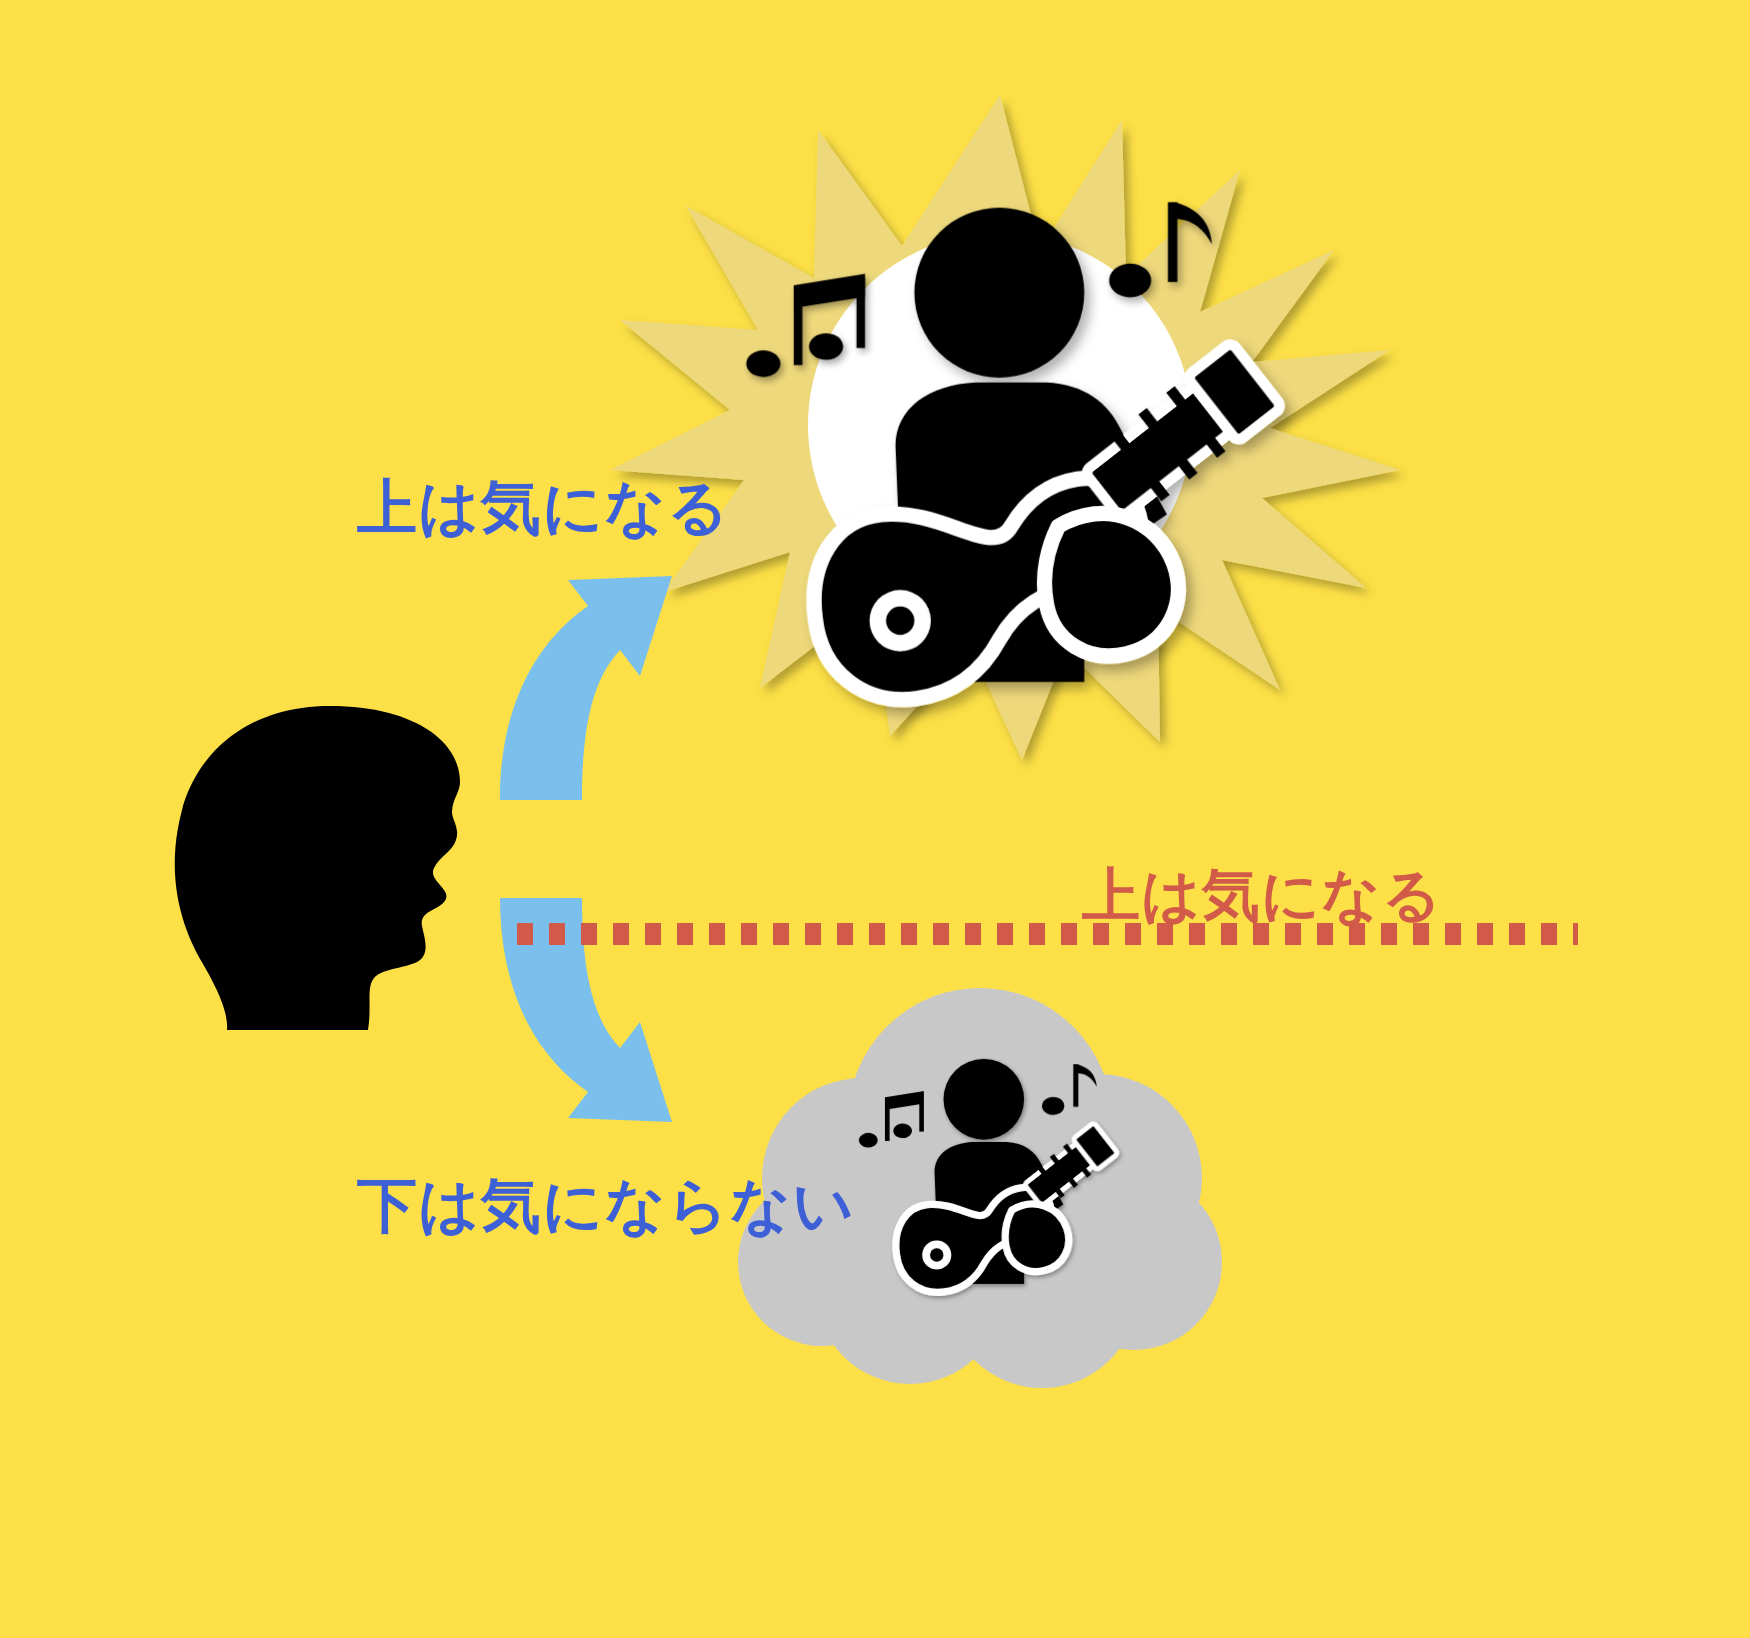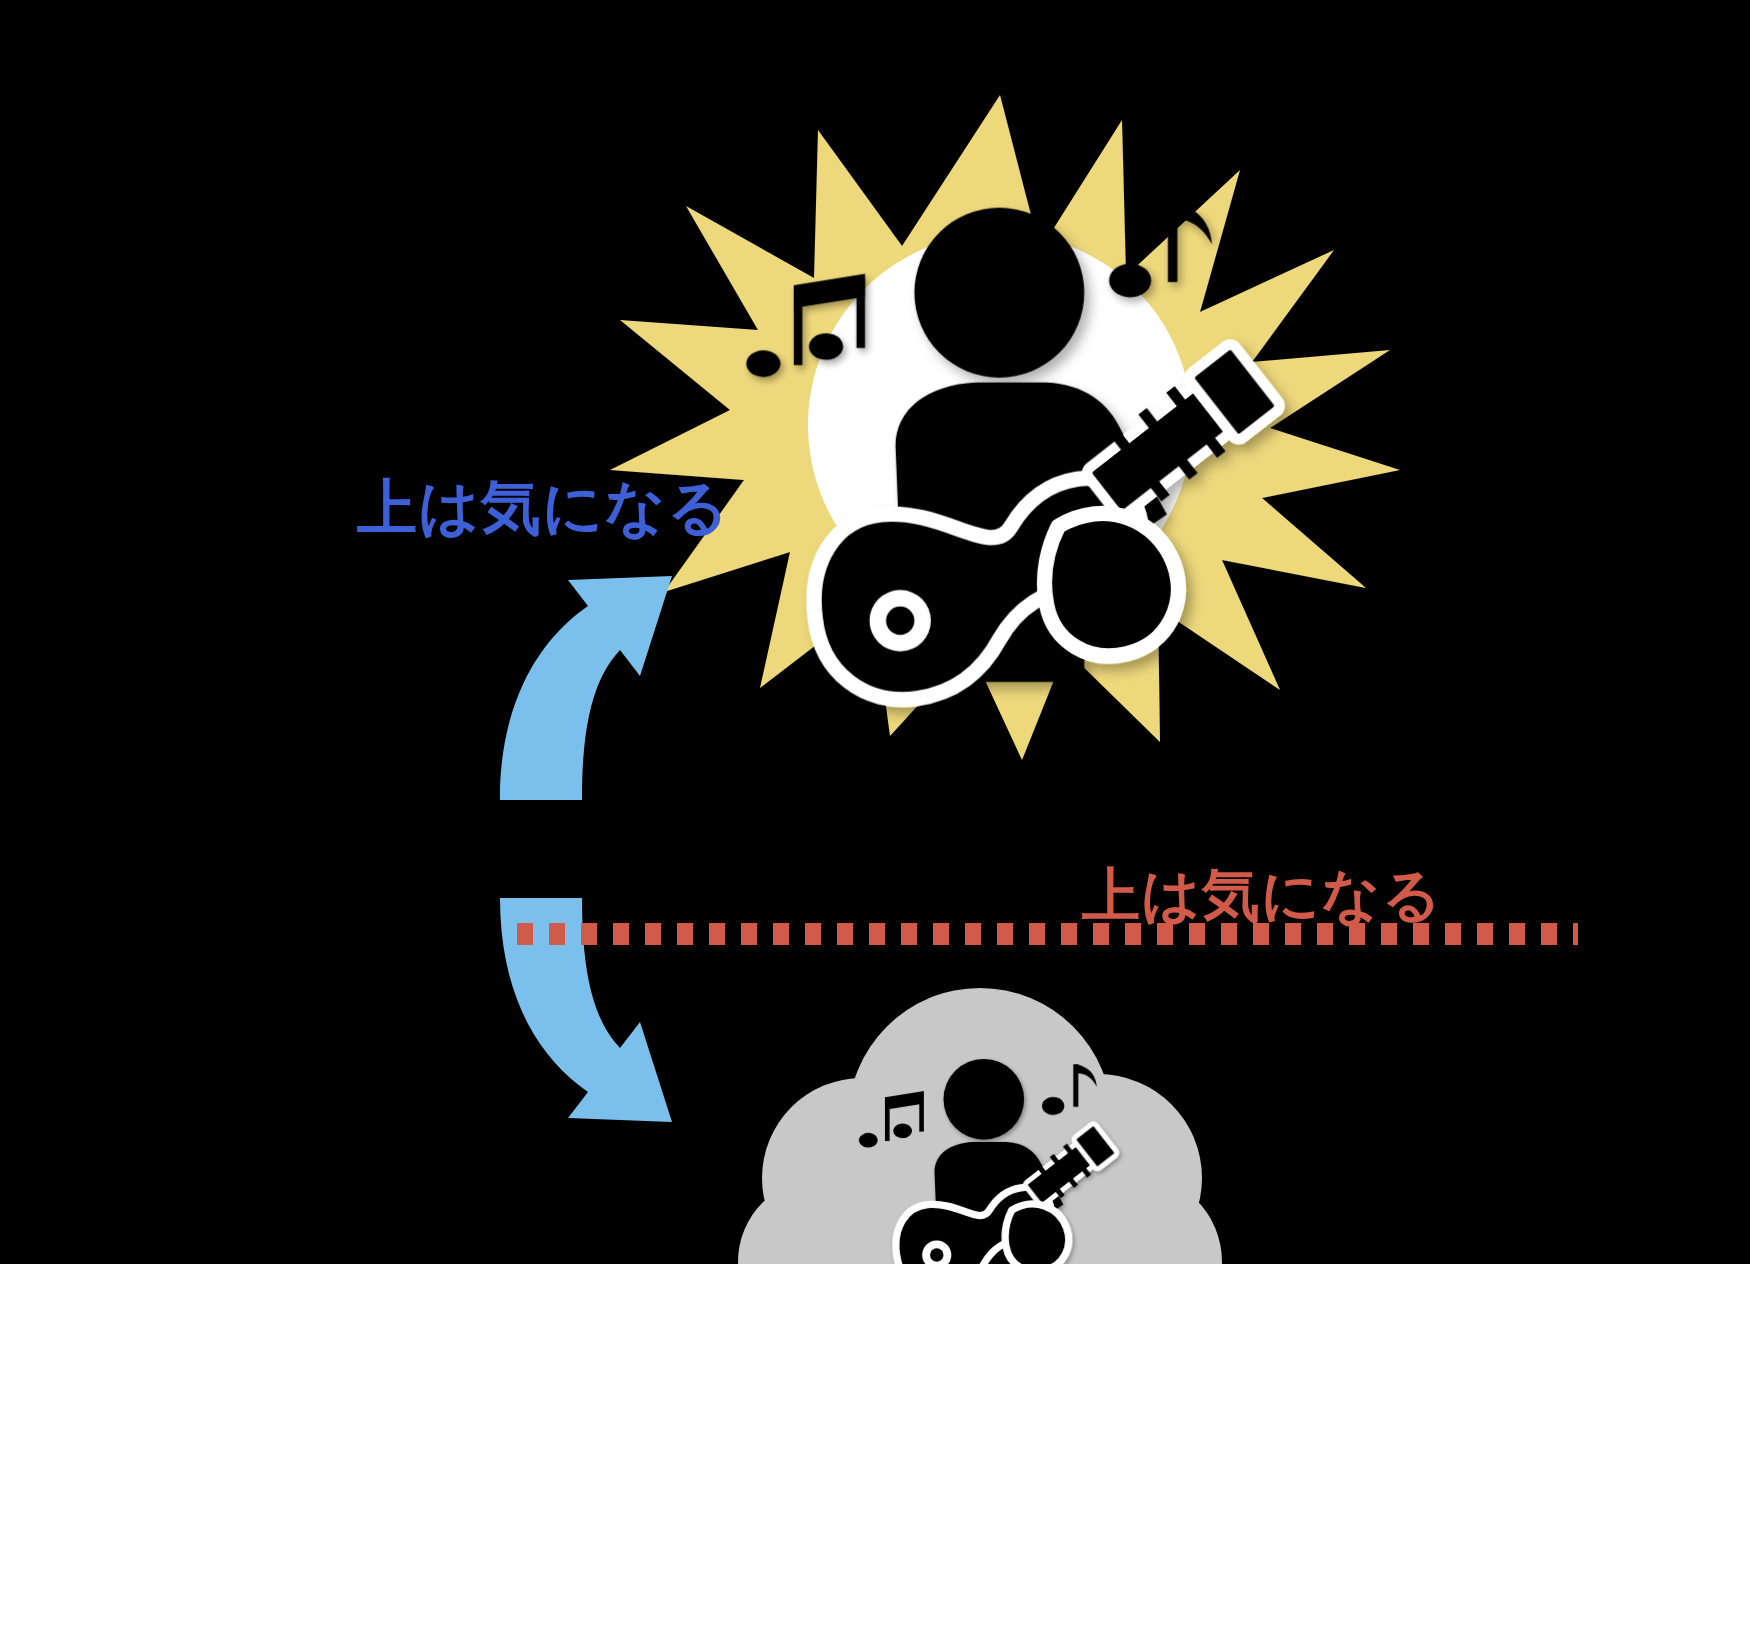--- a/index.html
+++ b/index.html
@@ -7,22 +7,22 @@
     margin: 0;
     padding: 0;
     background: #ffffff;
   }
   body {
     font-family: "Liberation Sans", sans-serif;
   }
   #stage {
     position: relative;
     width: 1750px;
-    height: 1264px;
-    background: #000000;
+    height: 1638px;
+    background: #fde047;
     overflow: hidden;
   }
   #stage > svg.layer {
     position: absolute;
     left: 0;
     top: 0;
     width: 1750px;
     height: 1638px;
   }
   .label {
@@ -207,16 +207,17 @@
     <g transform="translate(862 1090) scale(0.52)">
       <use href="#note-pair" fill="#000000"></use>
     </g>
     <g transform="translate(1052 1062) scale(0.56)">
       <use href="#note-single" fill="#000000"></use>
     </g>
   </svg>
 
   <div class="label label-blue" id="label-upper">上は気になる</div>
 
+  <div class="label label-blue" id="label-lower">下は気にならない</div>
 
   <div class="label label-red" id="label-level">上は気になる</div>
 
 </div>
 
 </body></html>

